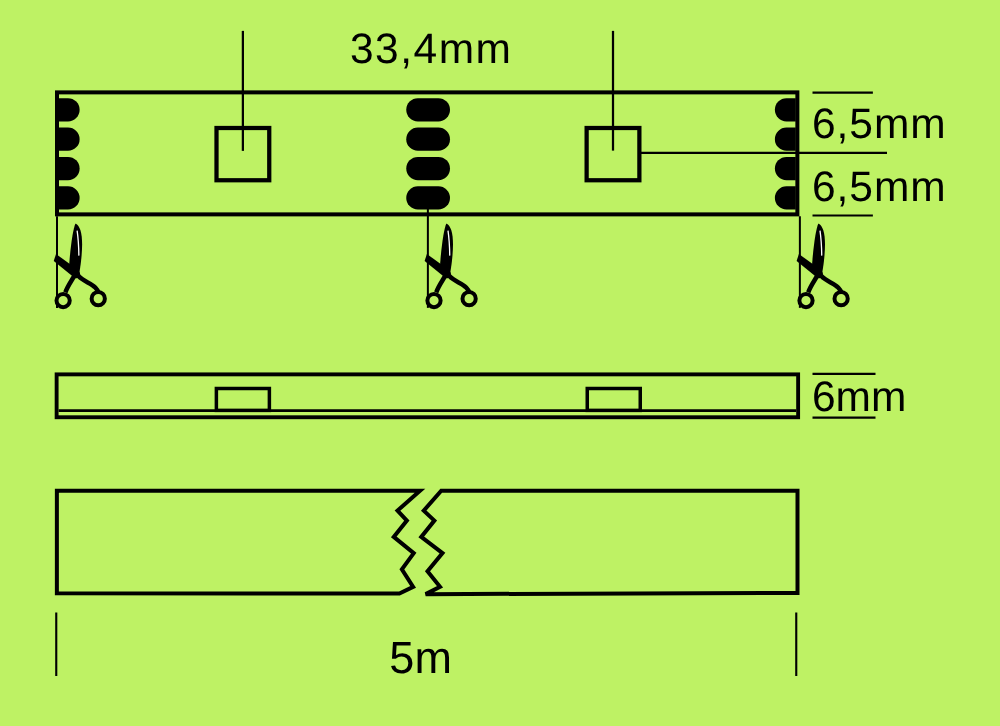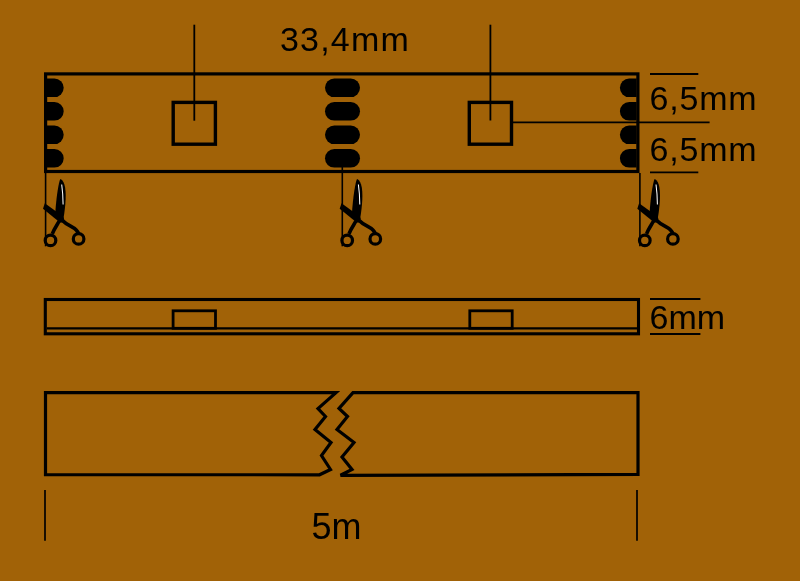--- a/index.html
+++ b/index.html
@@ -4,21 +4,21 @@
 <style>
   html, body {
     margin: 0;
     padding: 0;
     background: #ffffff;
   }
   .stage {
     position: relative;
     width: 800px;
     height: 581px;
-    background: #a16207;
+    background: #bef264;
     overflow: hidden;
     font-family: "Liberation Sans", sans-serif;
   }
   svg {
     display: block;
   }
   svg text {
     font-family: "Liberation Sans", sans-serif;
     fill: #000000;
   }

